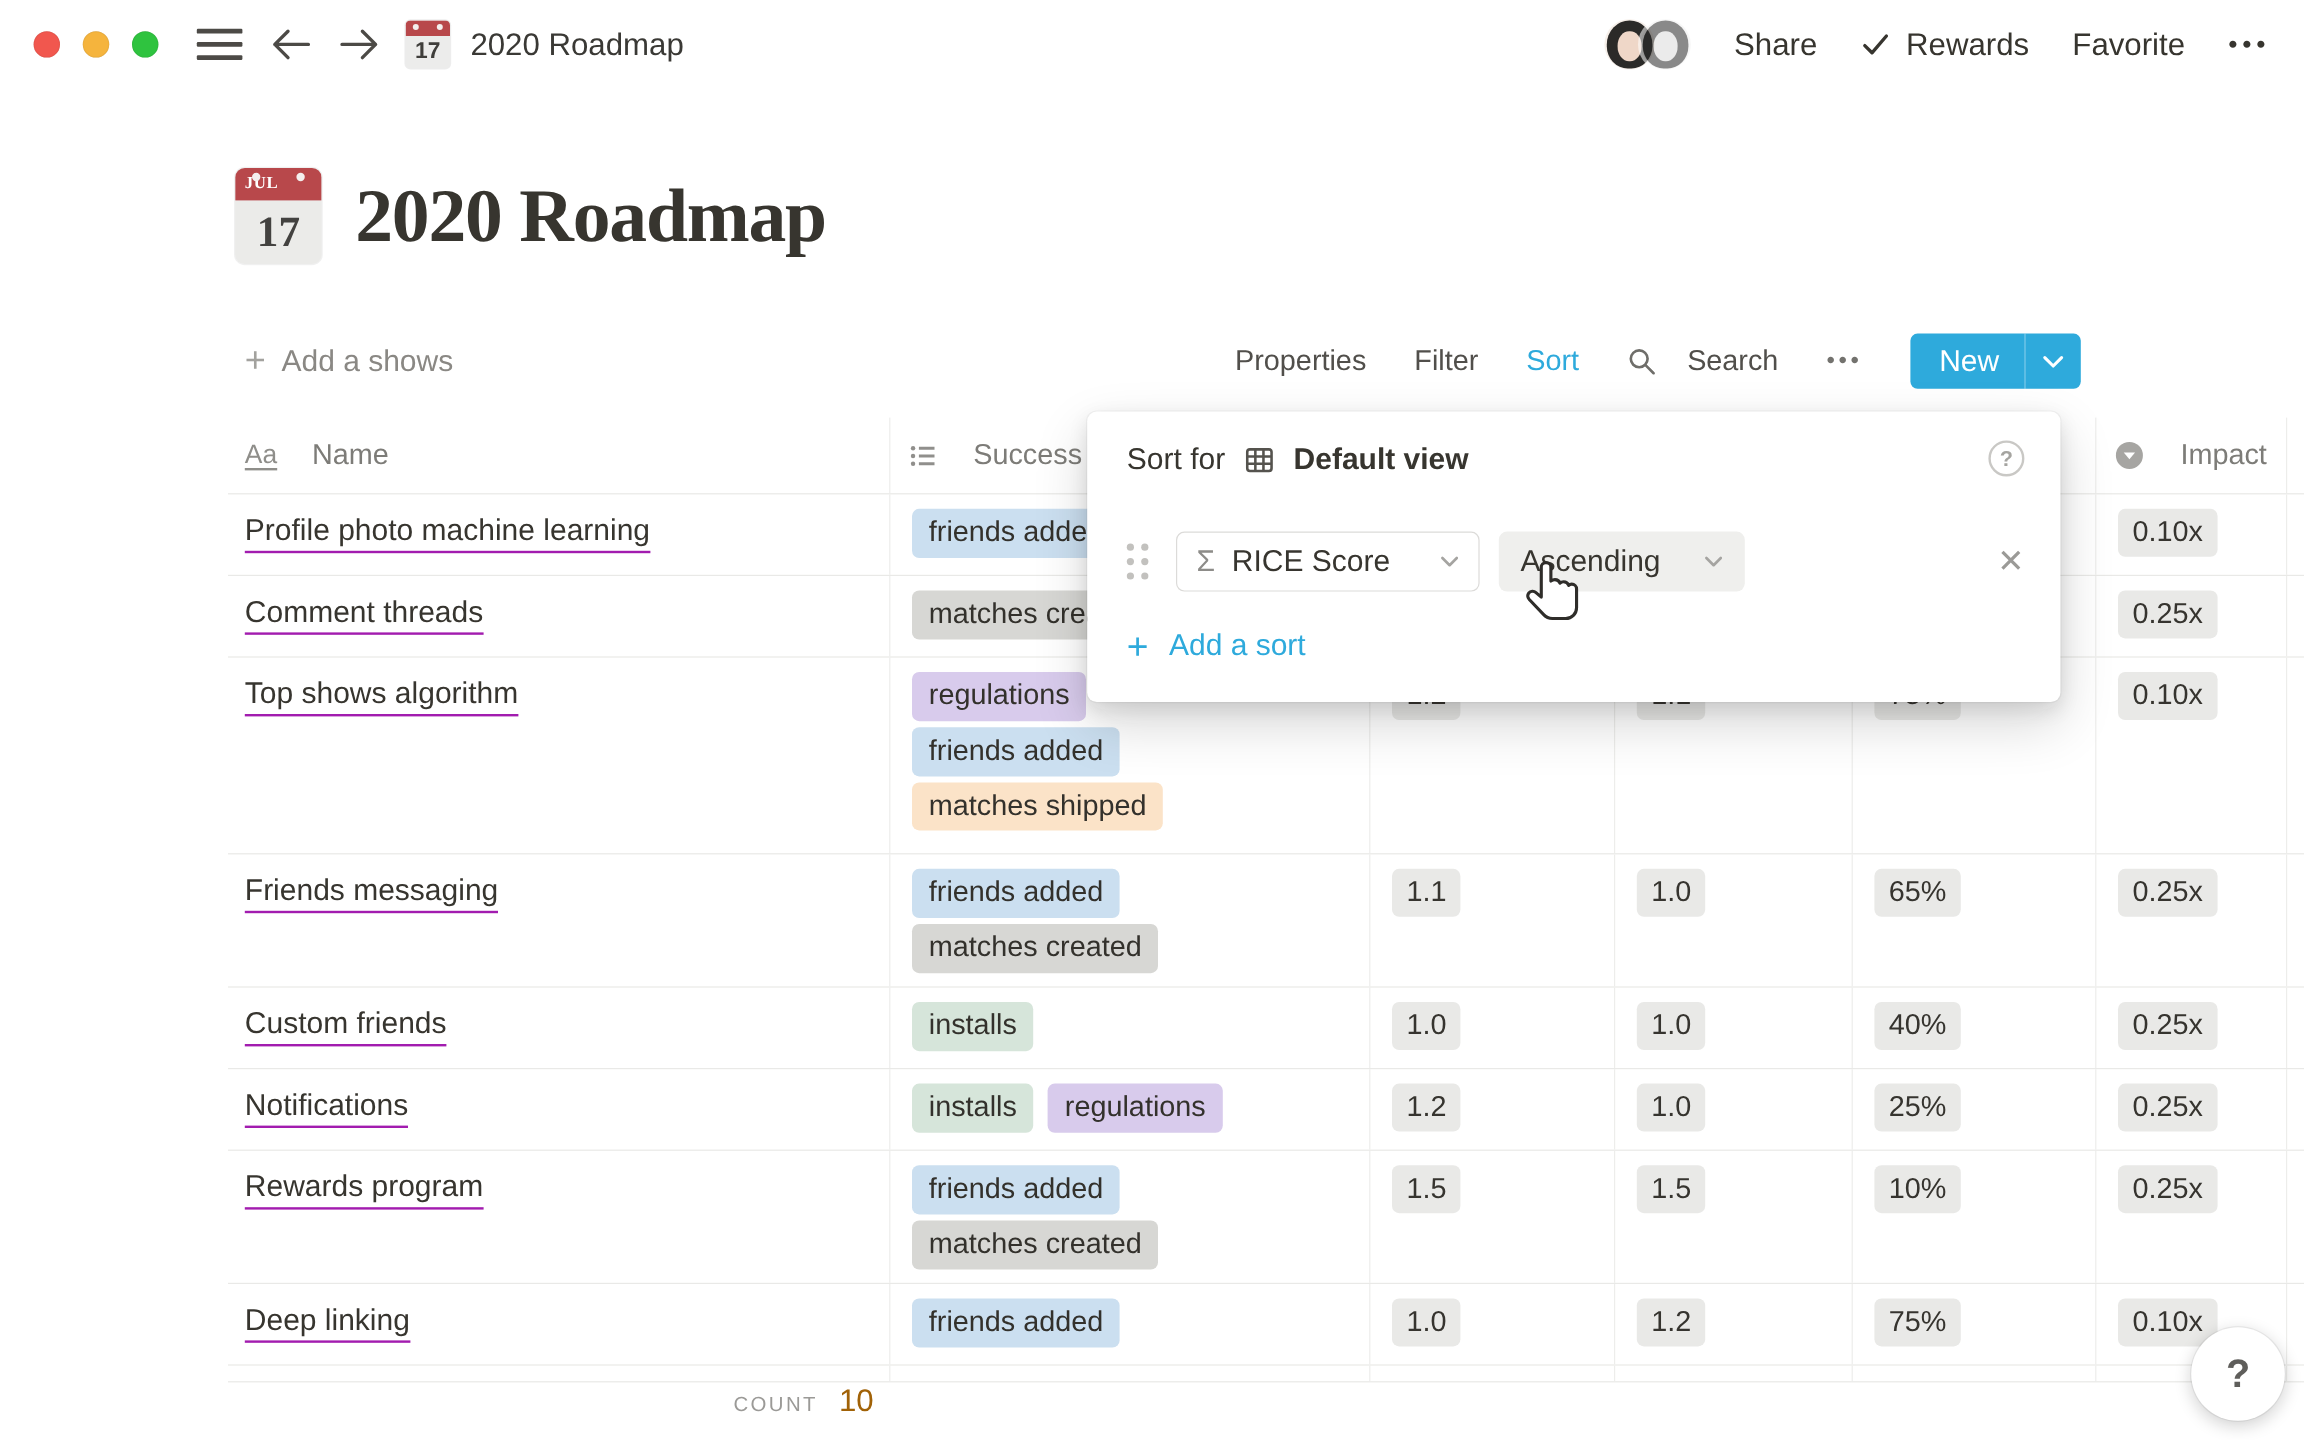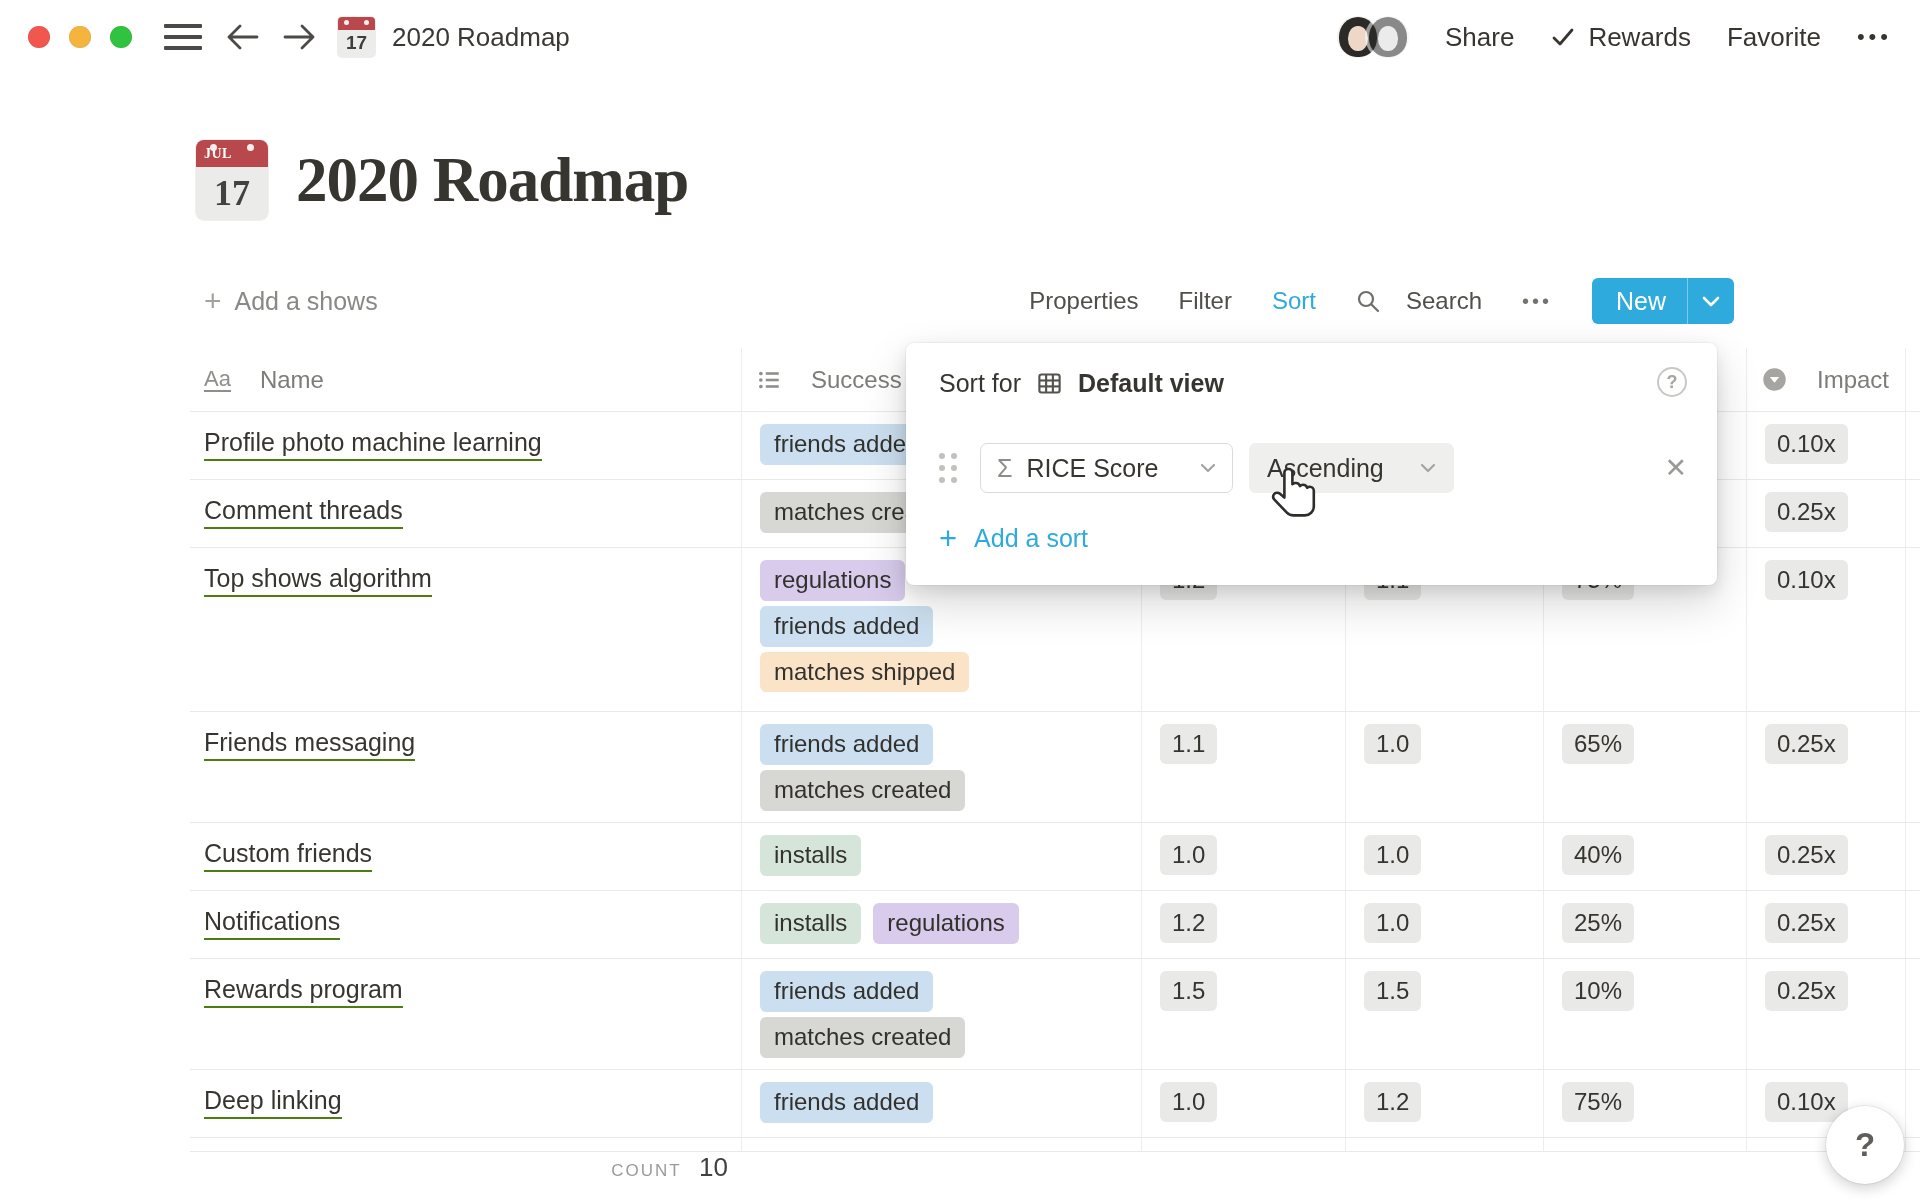--- a/index.html
+++ b/index.html
@@ -51,33 +51,33 @@
   .new-btn .chev{flex:1;display:flex;justify-content:center;}
   
   .table{position:absolute;left:190px;top:348px;width:1776px;}
   .thead{display:flex;height:63px;border-bottom:1px solid #e9e9e7;}
   .th{display:flex;align-items:center;gap:29px;color:#7d7c78;font-size:24px;padding-left:14px;box-sizing:border-box;border-right:1px solid #ededeb;}
   .trow{display:flex;border-bottom:1px solid #e9e9e7;}
   .cell{box-sizing:border-box;border-right:1px solid #ededeb;padding:12px 0 8px 14px;}
   .col-name{width:552px}.col-tags{width:400px}.col-n1{width:204px}.col-n2{width:198px}.col-n3{width:203px}.col-impact{width:159px}
   .col-ghost{width:60px;border-right:none}
   .name-cell{padding-top:15px;}
-  .name-text{font-size:25px;font-weight:500;border-bottom:2px solid #4d7c0f;padding-bottom:3px;line-height:1.25;}
+  .name-text{font-size:25px;font-weight:500;border-bottom:2px solid #a21caf;padding-bottom:3px;line-height:1.25;}
   .tags-wrap{display:flex;gap:12px;padding-left:4px;}
   .tags-wrap.stacked{flex-direction:column;align-items:flex-start;gap:5px;}
   .tag{font-size:24px;padding:6px 14px;border-radius:6px;color:#33312c;line-height:1.2;white-space:nowrap;}
   .tag-blue{background:var(--tag-blue)}.tag-gray{background:var(--tag-gray)}.tag-purple{background:var(--tag-purple)}
   .tag-peach{background:var(--tag-peach)}.tag-green{background:var(--tag-green)}
   .pill{display:inline-block;font-size:24px;background:var(--pill-gray);border-radius:6px;padding:5px 12px;color:#36342f;line-height:1.25;margin-left:4px;}
   .sliver{display:flex;height:13px;border-bottom:1px solid #e9e9e7;}
   .sliver div{box-sizing:border-box;border-right:1px solid #ededeb;height:100%;}
   .sliver div:last-child{border-right:none;}
   .count-row{position:absolute;left:190px;top:1152px;width:552px;text-align:right;padding-right:14px;box-sizing:border-box;}
   .count-label{font-size:17px;letter-spacing:2px;color:#9b9a97;font-weight:500;}
-  .count-value{font-size:26px;color:#404040;margin-left:13px;}
+  .count-value{font-size:26px;color:#a16207;margin-left:13px;}
   
   .sort-popup{position:absolute;left:906px;top:343px;width:811px;height:242px;background:#fff;border-radius:8px;z-index:50;
     box-shadow:0 0 0 1px rgba(15,15,15,.04),0 6px 16px rgba(15,15,15,.10),0 18px 45px rgba(15,15,15,.16);}
   .sp-header{position:absolute;left:33px;top:26px;display:flex;align-items:center;gap:15px;font-size:25px;color:#37352f;}
   .sp-view{font-weight:600;}
   .sp-help{position:absolute;right:30px;top:24px;width:30px;height:30px;border:2px solid #c9c8c5;border-radius:50%;color:#a5a4a0;
     font-size:18px;font-weight:600;display:flex;align-items:center;justify-content:center;box-sizing:border-box;}
   .sp-row{position:absolute;left:33px;top:100px;right:30px;display:flex;align-items:center;}
   .drag-handle{display:grid;grid-template-columns:repeat(2,6px);grid-auto-rows:6px;gap:6px;margin-right:23px;}
   .drag-handle i{width:6px;height:6px;border-radius:50%;background:#c2c1be;}

